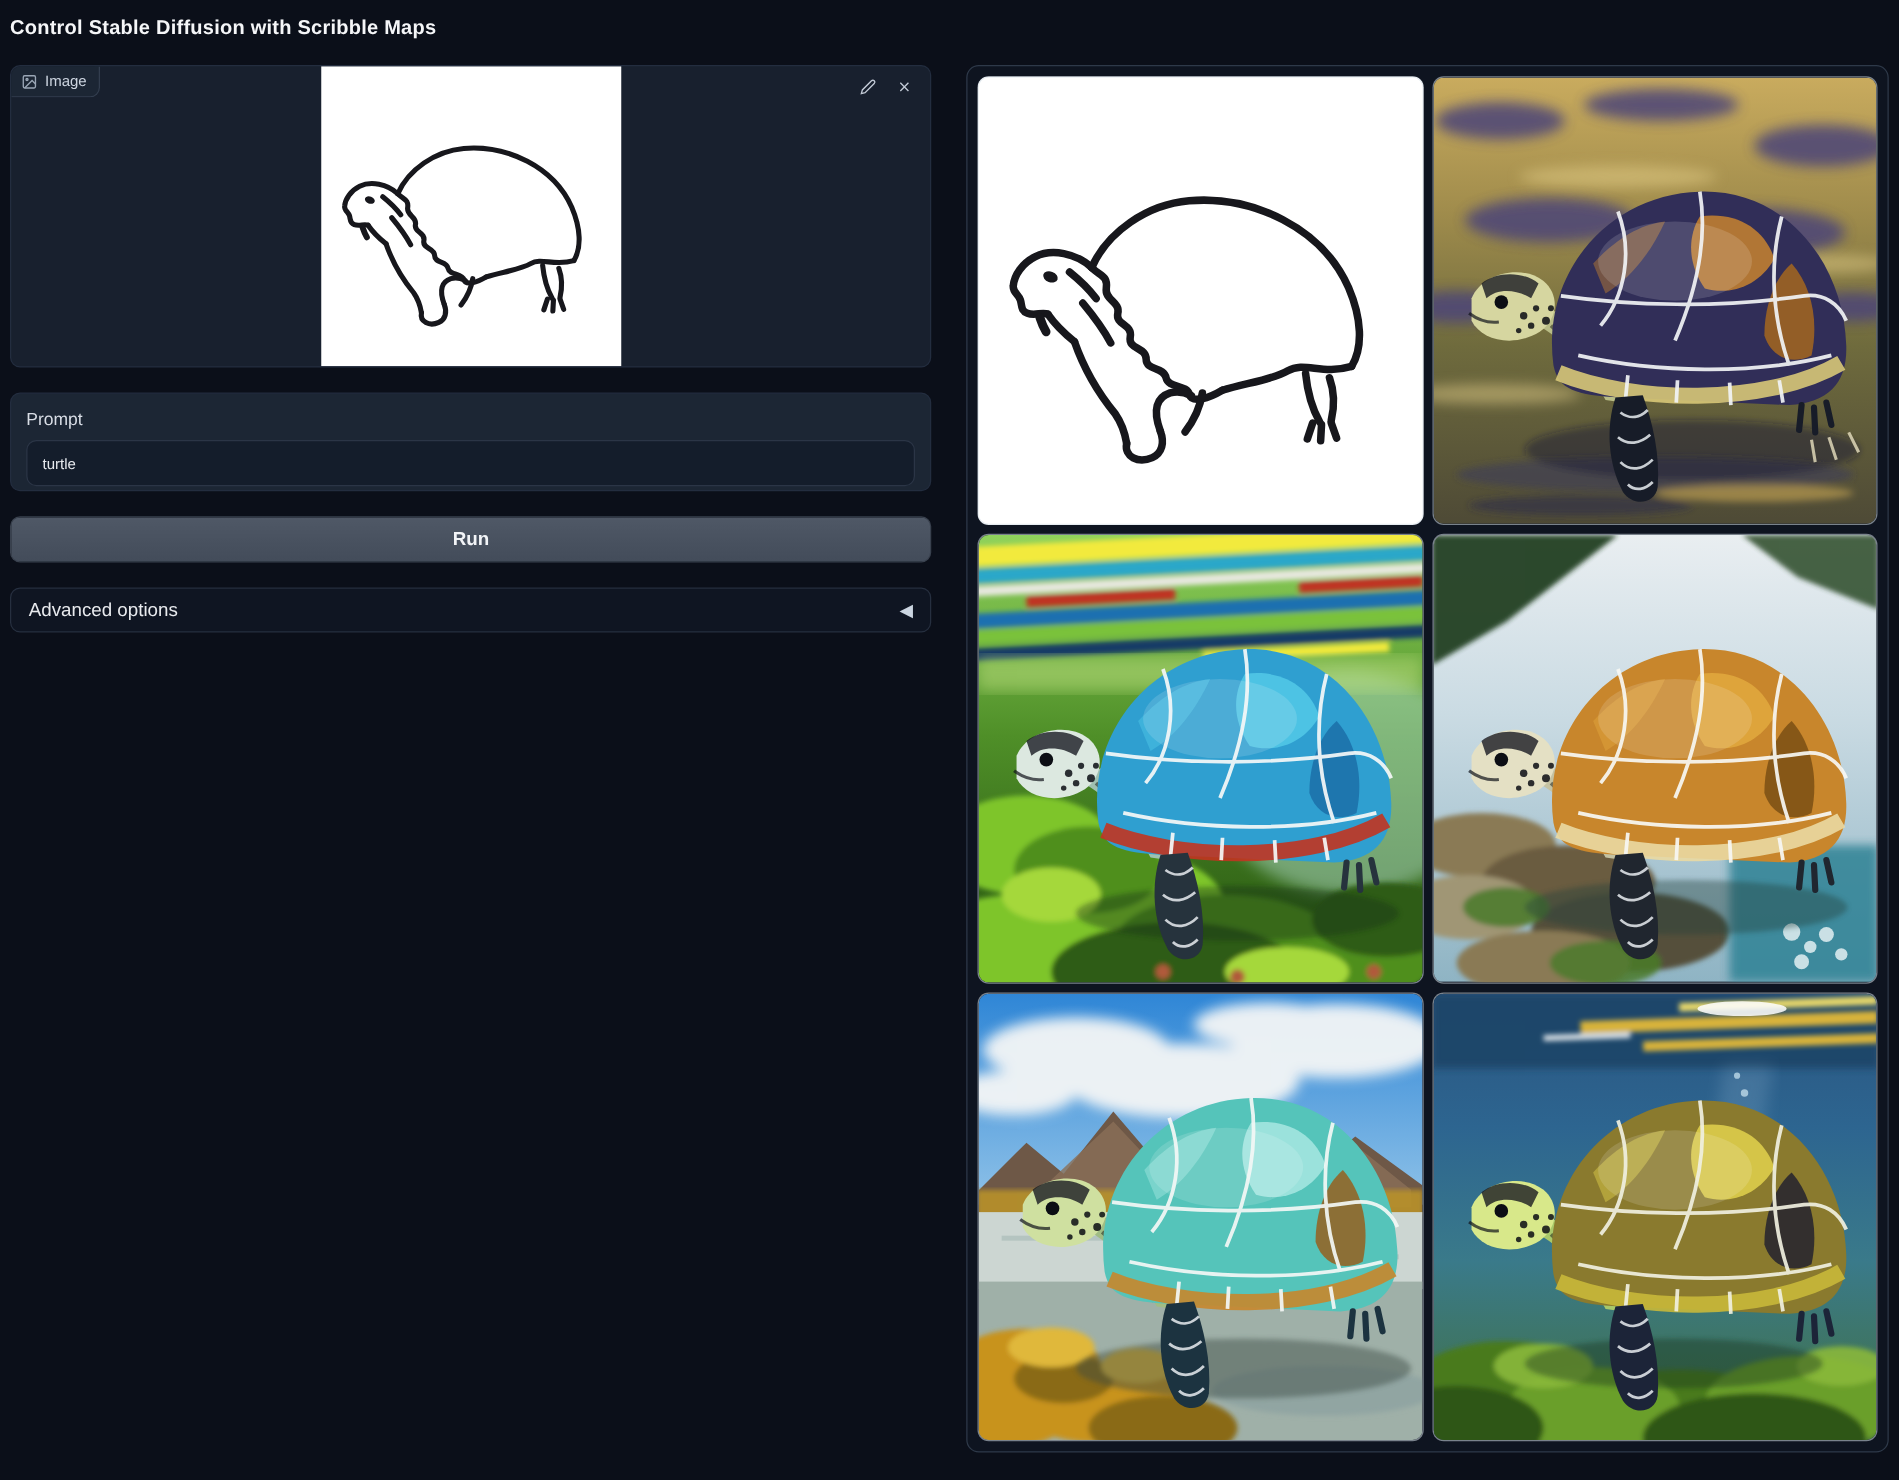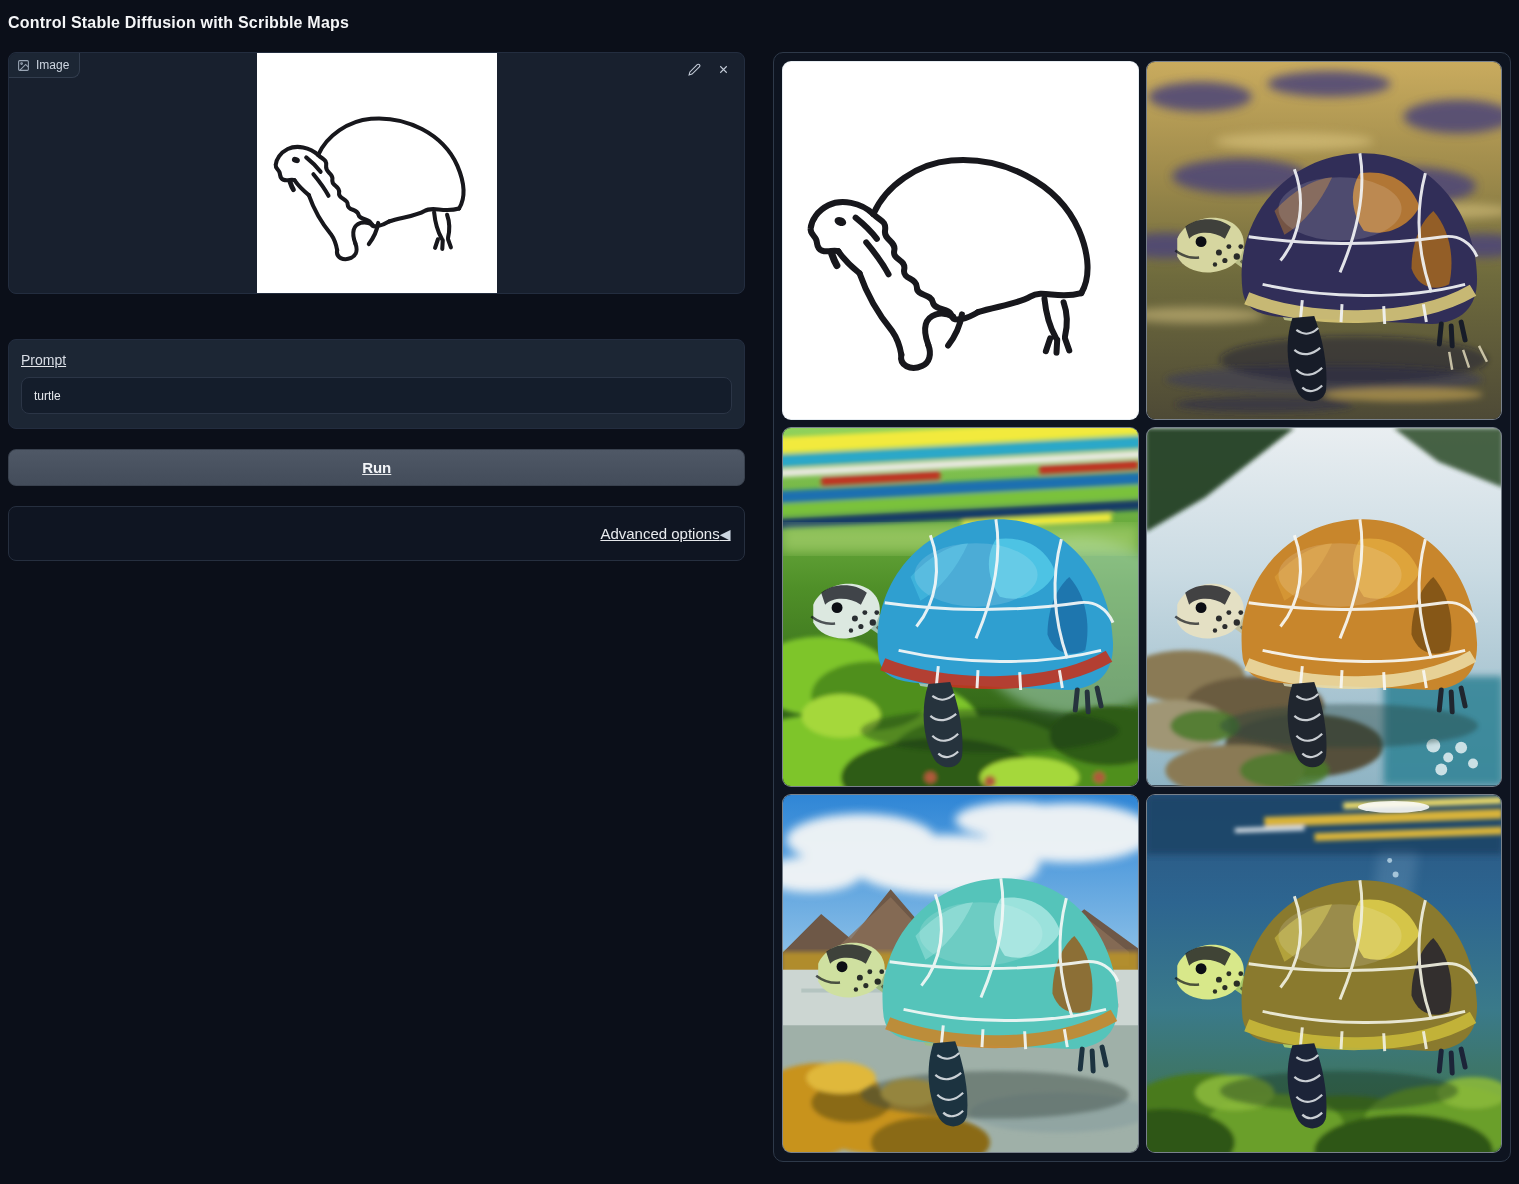--- a/index.html
+++ b/index.html
@@ -10,21 +10,21 @@
     color: #e5e7eb;
     overflow: hidden;
   }
   body { padding: 8px; }
 
   h1.page-title {
     font-size: 16px; font-weight: 700; color: #f5f6f8;
     letter-spacing: .2px; margin: 6px 0 20px 0;
   }
 
-  .layout { display: flex; gap: 28px; align-items: flex-start; text-decoration: underline; }
+  .layout { display: flex; gap: 28px; align-items: flex-start; }
   .left-col { width: 744px; display: flex; flex-direction: column; gap: 20px; }
 
   
   .image-block {
     position: relative; height: 242px;
     background: #18202e;
     border: 1px solid #232d3f;
     border-radius: 8px;
     display: flex; justify-content: center; align-items: stretch;
     overflow: hidden;
@@ -46,21 +46,21 @@
     background: none; border: none; cursor: pointer; padding: 2px;
     display: flex; align-items: center;
   }
   .icon-btn svg { width: 13px; height: 13px; stroke: #c2cad6; }
   .canvas-white { width: 240px; height: 240px; background: #ffffff; }
   .canvas-white svg, .cell-white svg { width: 100%; height: 100%; display: block; }
 
   
   .prompt-block {
     background: #1c2634; border: 1px solid #232d3f; border-radius: 8px;
-    padding: 12px; height: 90px; margin-top: 25px;
+    padding: 12px; height: 79px;
   }
   .field-label { font-size: 14px; color: #d8dde5; margin-bottom: 9px; display: block; }
   .prompt-input {
     width: 100%; height: 37px;
     background: #141d2b; border: 1px solid #2b3546; border-radius: 8px;
     color: #e7eaee; font-size: 12px; padding: 0 12px;
     font-family: "Liberation Sans", sans-serif;
     outline: none;
   }
 
@@ -68,23 +68,23 @@
   .run-button {
     width: 100%; height: 37px;
     background: linear-gradient(180deg, #4f5866 0%, #434c5a 100%);
     border: 1px solid #39414e; border-radius: 8px;
     color: #f2f4f7; font-size: 15px; font-weight: 700;
     cursor: pointer; font-family: "Liberation Sans", sans-serif; text-align: center;
   }
 
   
   .accordion {
-    display: flex; align-items: center; justify-content: flex-end;
+    display: flex; align-items: center; justify-content: space-between;
     background: #0f1522; border: 1px solid #262f3f; border-radius: 8px;
-    height: 55px; padding: 0 14px; cursor: pointer;
+    height: 36px; padding: 0 14px; cursor: pointer;
   }
   .accordion-label { font-size: 15px; color: #e8eaee; }
   .caret { color: #cbd5e1; font-size: 14px; line-height: 1; }
 
   
   .gallery {
     width: 744px; height: 1110px;
     background: #0e1420;
     border: 1px solid #2e3949; border-radius: 10px;
     padding: 8px;

